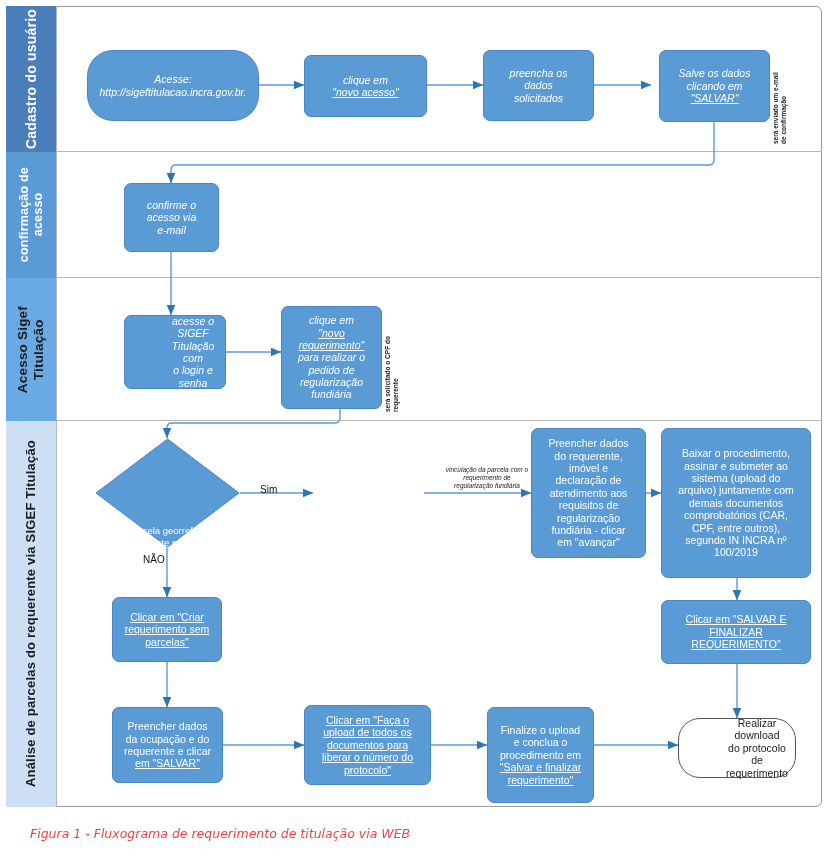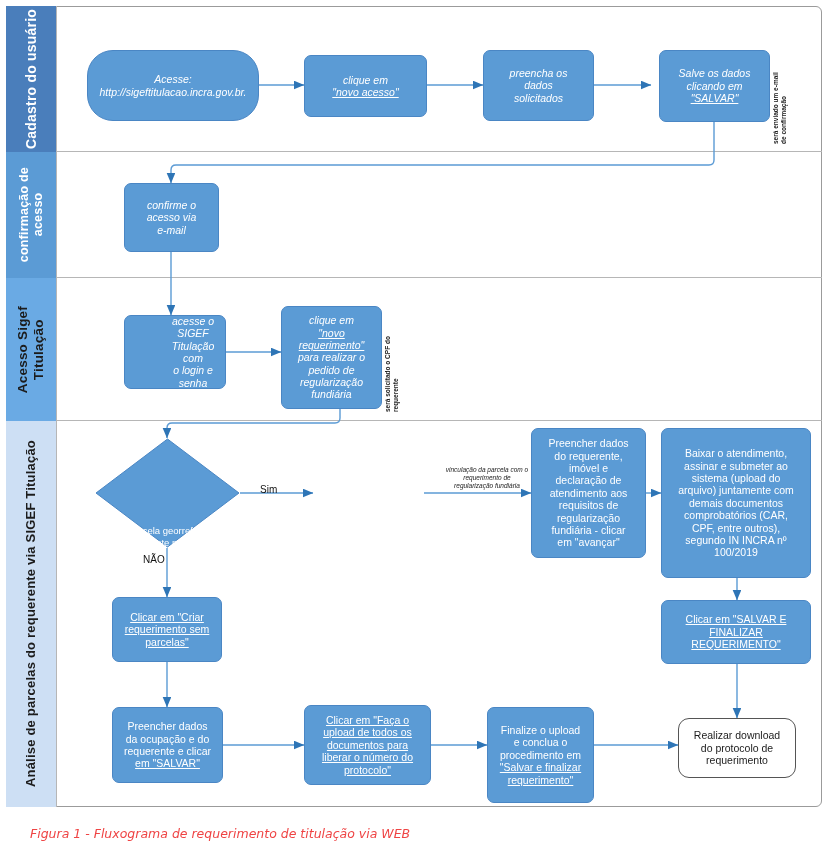--- a/index.html
+++ b/index.html
@@ -13,21 +13,21 @@
   .lane-head span{writing-mode:vertical-rl;transform:rotate(180deg);
                   font-weight:bold;line-height:1.15;text-align:center;white-space:pre-line;letter-spacing:.2px;}
   .lane-body{position:absolute;box-sizing:border-box;border-left:1px solid #b6b6b6;}
 
   
   .node{position:absolute;box-sizing:border-box;display:flex;align-items:center;justify-content:center;
         text-align:center;color:#ffffff;background:#5b9bd5;border:1px solid #4a86c4;border-radius:7px;
         padding:2px 4px;line-height:1.18;}
   .node.italic{font-style:italic;}
   .node.term{border-radius:26px;}
-  .node.dl{background:#ffffff;color:#1c1c1c;border:1px solid #555;border-radius:11px;font-style:normal;}
+  .node.dl{background:#ffffff;color:#1c1c1c;border:1px solid #555;border-radius:22px;font-style:normal;padding-left:44px;}
   .node u{text-decoration:underline;}
   .node .t{display:block;}
 
   
   .diamond{position:absolute;}
   .diamond .dlabel{position:absolute;left:0;top:0;width:100%;height:100%;
       display:flex;align-items:flex-end;justify-content:center;text-align:center;
       color:#fff;line-height:1.2;}
 
   
@@ -212,21 +212,21 @@
       <span class="t">atendimento aos</span>
       <span class="t">requisitos de</span>
       <span class="t">regularização</span>
       <span class="t">fundiária - clicar</span>
       <span class="t"><span>em "avançar"</span></span>
     </span>
   </div>
 
   <div class="node" style="left:661px;top:428px;width:150px;height:150px;font-size:10.5px;">
     <span>
-      <span class="t">Baixar o atendimento,</span>
+      <span class="t">Baixar o procedimento,</span>
       <span class="t">assinar e submeter ao</span>
       <span class="t">sistema  (upload do</span>
       <span class="t">arquivo) juntamente com</span>
       <span class="t">demais documentos</span>
       <span class="t">comprobatórios (CAR,</span>
       <span class="t">CPF,  entre outros),</span>
       <span class="t">segundo IN INCRA nº</span>
       <span class="t">100/2019</span>
     </span>
   </div>

